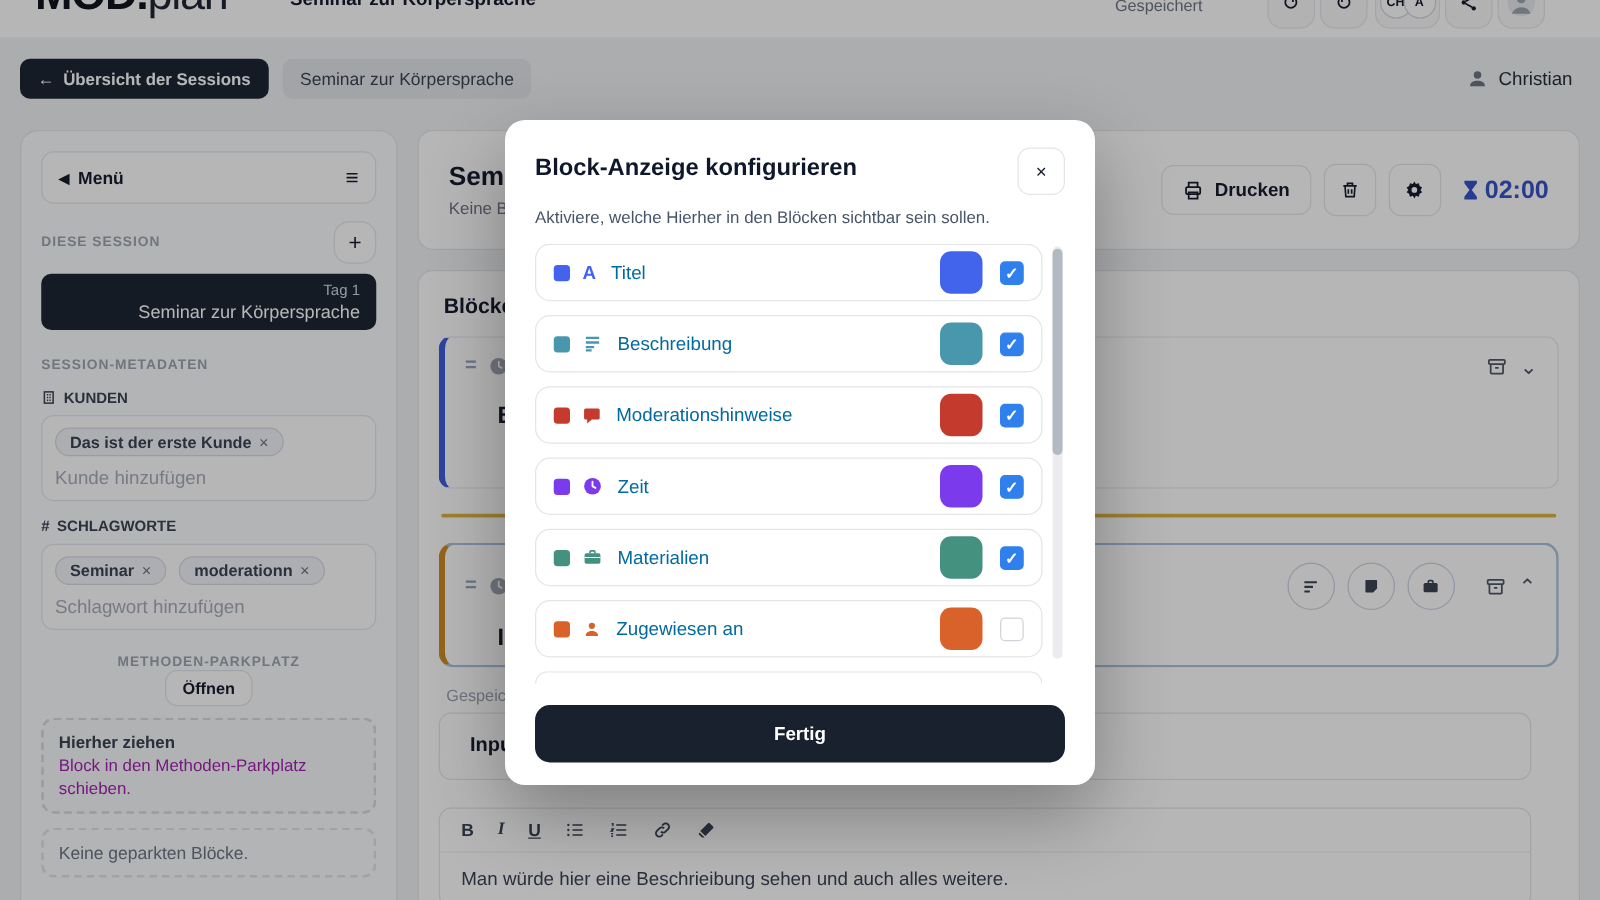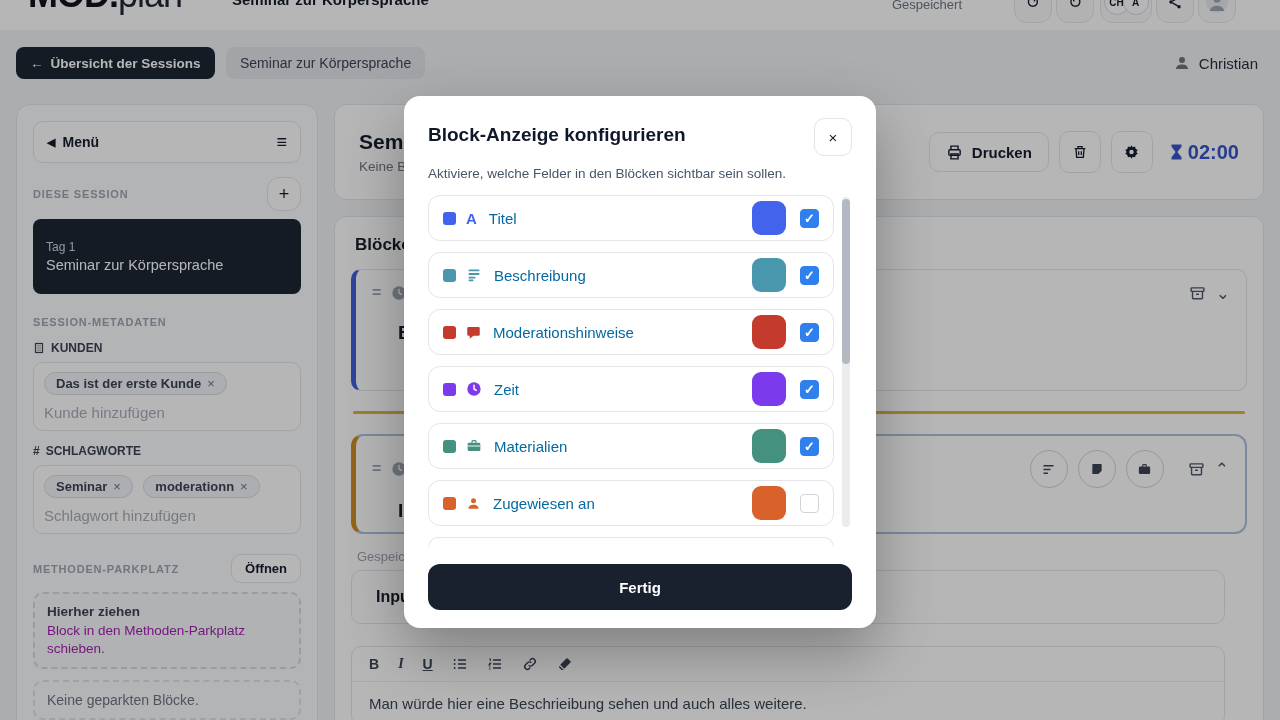--- a/index.html
+++ b/index.html
@@ -22,30 +22,30 @@
   .session-tab{position:absolute;left:226px;top:17px;height:32px;display:flex;align-items:center;padding:0 14px;background:#e4e6ea;border-radius:8px;font-size:14px;color:#374151;}
   .user-chip{position:absolute;right:22px;top:17px;height:32px;display:flex;align-items:center;gap:8px;font-size:15px;color:#1f2937;}
   
   .sidebar{position:absolute;left:16px;top:104px;width:302px;height:640px;background:#fbfcfd;border:1px solid #e3e5e9;border-radius:14px;box-sizing:border-box;padding:16px;z-index:1;}
   .menu-btn{height:42px;border:1px solid #e3e5e9;background:#fff;border-radius:10px;display:flex;align-items:center;justify-content:space-between;padding:0 13px;box-sizing:border-box;cursor:pointer;}
   .menu-btn .lab{font-size:14px;font-weight:700;color:#111827;display:flex;gap:7px;align-items:center;}
   .menu-btn .burger{font-size:18px;color:#111827;}
   .sec-row{display:flex;align-items:center;justify-content:space-between;margin-top:14px;}
   .sec-label{font-size:11px;font-weight:700;letter-spacing:.8px;color:#9ca3af;}
   .plus-btn{width:34px;height:34px;border:1px solid #e3e5e9;background:#fff;border-radius:12px;font-size:18px;color:#111827;display:flex;align-items:center;justify-content:center;cursor:pointer;}
-  .day-card{margin-top:8px;background:var(--c-navy,#19212f);border-radius:8px;padding:21px 13px;cursor:pointer;}
+  .day-card{margin-top:8px;background:var(--c-navy,#19212f);border-radius:8px;padding:6px 13px;cursor:pointer;text-align:right;}
   .day-card .d{font-size:12px;color:#cbd5e1;}
   .day-card .t{font-size:14.5px;color:#ffffff;margin-top:3px;}
   .meta-label{margin-top:22px;font-size:11px;font-weight:700;letter-spacing:.8px;color:#9ca3af;}
   .field-label{margin-top:13px;font-size:12px;font-weight:700;color:#374151;display:flex;align-items:center;gap:6px;}
   .tagbox{margin-top:7px;border:1px solid #e3e5e9;border-radius:10px;padding:9px 10px;background:#fff;}
   .pill{display:inline-flex;align-items:center;gap:6px;border:1px solid #d6dadf;background:#f3f4f6;border-radius:999px;padding:3px 11px;font-size:13px;font-weight:700;color:#374151;margin-right:6px;cursor:default;}
   .pill .x{color:#6b7280;font-weight:400;cursor:pointer;}
   .ph{margin-top:9px;font-size:15px;color:#a5acb6;}
-  .park-row{display:flex;align-items:center;justify-content:space-between;margin-top:20px;}
+  .park-row{display:flex;align-items:center;justify-content:space-between;margin-top:20px;flex-direction:column;}
   .open-btn{border:1px solid #e3e5e9;background:#fff;border-radius:10px;padding:6px 13px;font-size:13px;font-weight:700;color:#111827;font-family:inherit;cursor:pointer;}
   .dropzone{margin-top:9px;border:2px dashed #d6dadf;border-radius:10px;padding:10px 12px;background:#f8f9fa;}
   .dropzone .dt{font-size:13.5px;font-weight:700;color:#374151;}
   .dropzone .dd{font-size:13.5px;color:#a21caf;margin-top:3px;line-height:1.3;}
   .emptyzone{margin-top:11px;border:2px dashed #e0e3e7;border-radius:10px;padding:10px 12px;font-size:14px;color:#6b7280;}
   
   .main{position:absolute;left:334px;top:104px;width:930px;z-index:1;}
   .mhead{height:96px;background:#fff;border:1px solid #e3e5e9;border-radius:12px;box-sizing:border-box;display:flex;align-items:center;justify-content:space-between;padding:0 24px;}
   .mhead .tt{font-size:21px;font-weight:700;color:#111827;}
   .mhead .st{font-size:13.5px;color:#6b7280;margin-top:5px;}
@@ -385,21 +385,21 @@
 
   <div class="overlay"></div>
 
   <div class="modal">
     <div class="m-head">
       <div class="m-title">Block-Anzeige konfigurieren</div>
       <div class="m-close">
           <span>×</span>
         </div>
     </div>
-    <div class="m-sub">Aktiviere, welche Felder in den Blöcken sichtbar sein sollen.</div>
+    <div class="m-sub">Aktiviere, welche Hierher in den Blöcken sichtbar sein sollen.</div>
 
     <div class="m-list">
 
       <div class="frow">
         <span class="sq tint as-bg" style="background: rgb(66, 99, 235);"></span>
         <span class="ficon tint" style="color: rgb(66, 99, 235);">
             <span class="glyph">A</span>
           </span>
         <span class="flabel">Titel</span>
         <span class="sp"></span>

